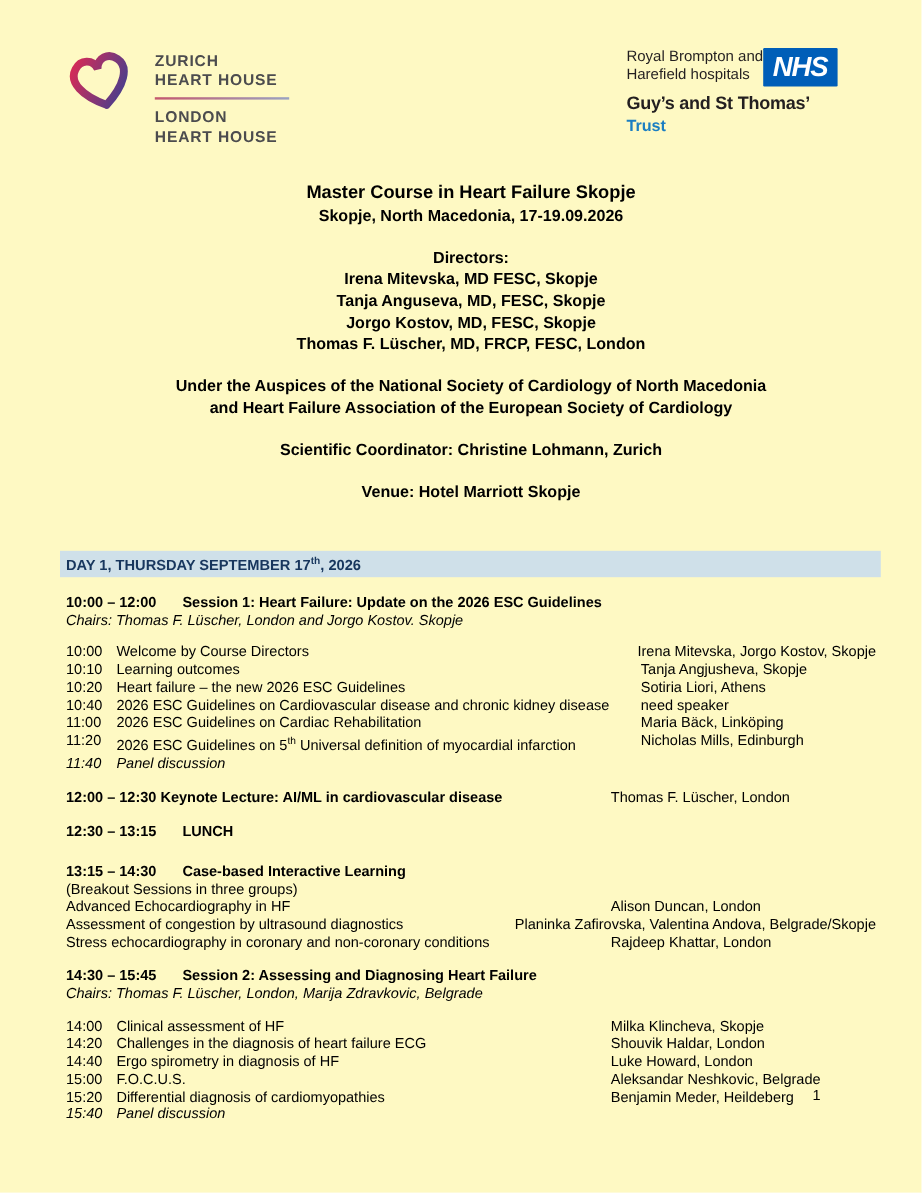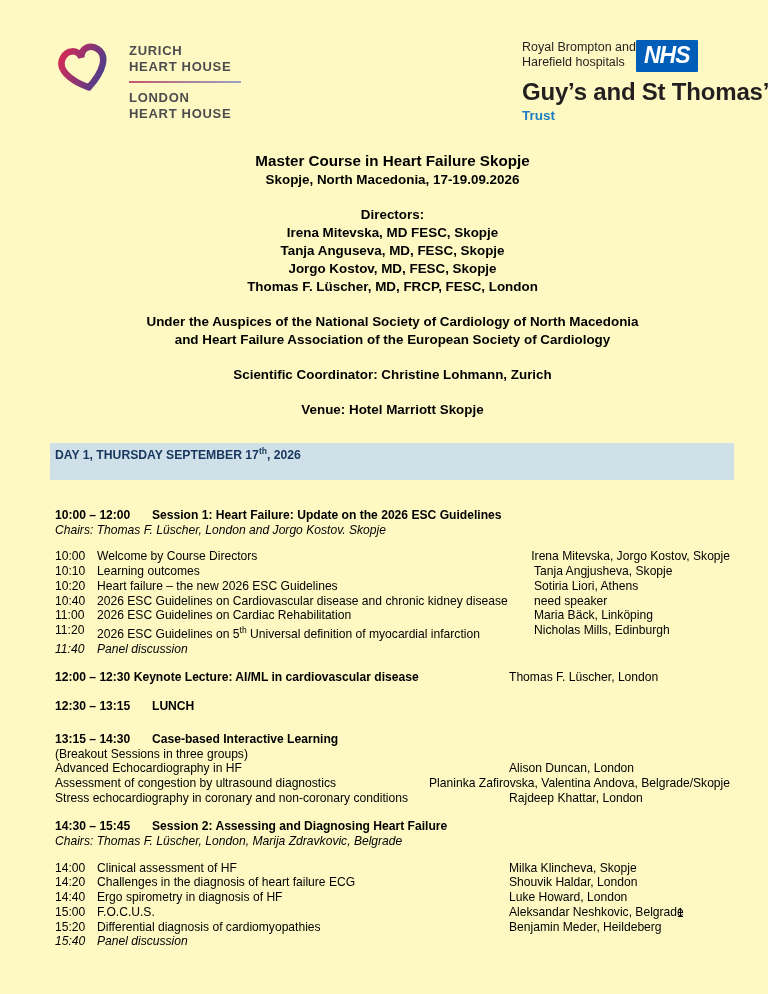--- a/index.html
+++ b/index.html
@@ -13,34 +13,34 @@
 
   
   .logos { display:flex; justify-content:space-between; align-items:flex-start; height:88px; }
   .zhh { display:flex; gap:16px; }
   .zhh-text { font-size:13px; font-weight:bold; letter-spacing:.7px; color:#4c4c4e; line-height:16px; padding-top:3px; }
   .zhh-divider { height:2px; width:112px; margin:6px 0 7px; background:linear-gradient(to right,#c4586e,#9aa3c2); }
   .nhs { width:208px; }
   .nhs-top { display:flex; align-items:flex-start; }
   .rbh { font-size:12.5px; line-height:15px; color:#231f20; }
   .nhs-box { color:#fff; font-weight:bold; font-style:italic; font-size:23px; line-height:1; padding:4px 8px 5px; border-radius:1px; letter-spacing:-1px; }
-  .gst { font-size:24px; font-weight:bold; color:#231f20; margin-top:6px; white-space:nowrap; letter-spacing:-.2px; }
+  .gst { font-size:15px; font-weight:bold; color:#231f20; margin-top:6px; white-space:nowrap; letter-spacing:-.2px; }
   .trust { font-weight:bold; font-size:13.5px; margin-top:2px; }
 
   
   .title-block { text-align:center; font-weight:bold; margin-top:23px; font-size:13.4px; line-height:18px; }
   .title-block .main { font-size:15.2px; line-height:20px; }
   .gap { height:17px; }
 
   
-  .day-bar { margin:24px 0 0 -5px; width:calc(100% + 9px); font-weight:bold; padding:3px 4px 18px 5px; font-size:12.2px; }
+  .day-bar { margin:40px 0 0 -5px; width:calc(100% + 9px); font-weight:bold; padding:3px 4px 3px 5px; font-size:12.2px; }
   sup { font-size:8.5px; }
 
   
-  #schedule { margin-top:28px; line-height:14.7px; font-size:12.1px; }
+  #schedule { margin-top:14px; line-height:14.7px; font-size:12.1px; }
   .sess-head { font-weight:bold; margin-top:14px; }
   .mt-lg { margin-top:18px; }
   .sess-time { display:inline-block; width:97px; }
   .chairs { font-style:italic; }
   .rows { margin-top:12px; }
   .row { display:flex; }
   .row .time { flex:0 0 42px; }
   .row .speaker { margin-left:auto; text-align:left; white-space:nowrap; }
   .rows.s1 .speaker { min-width:196px; }
   .rows.s2 .speaker, .rows.bk .speaker { min-width:221px; }

